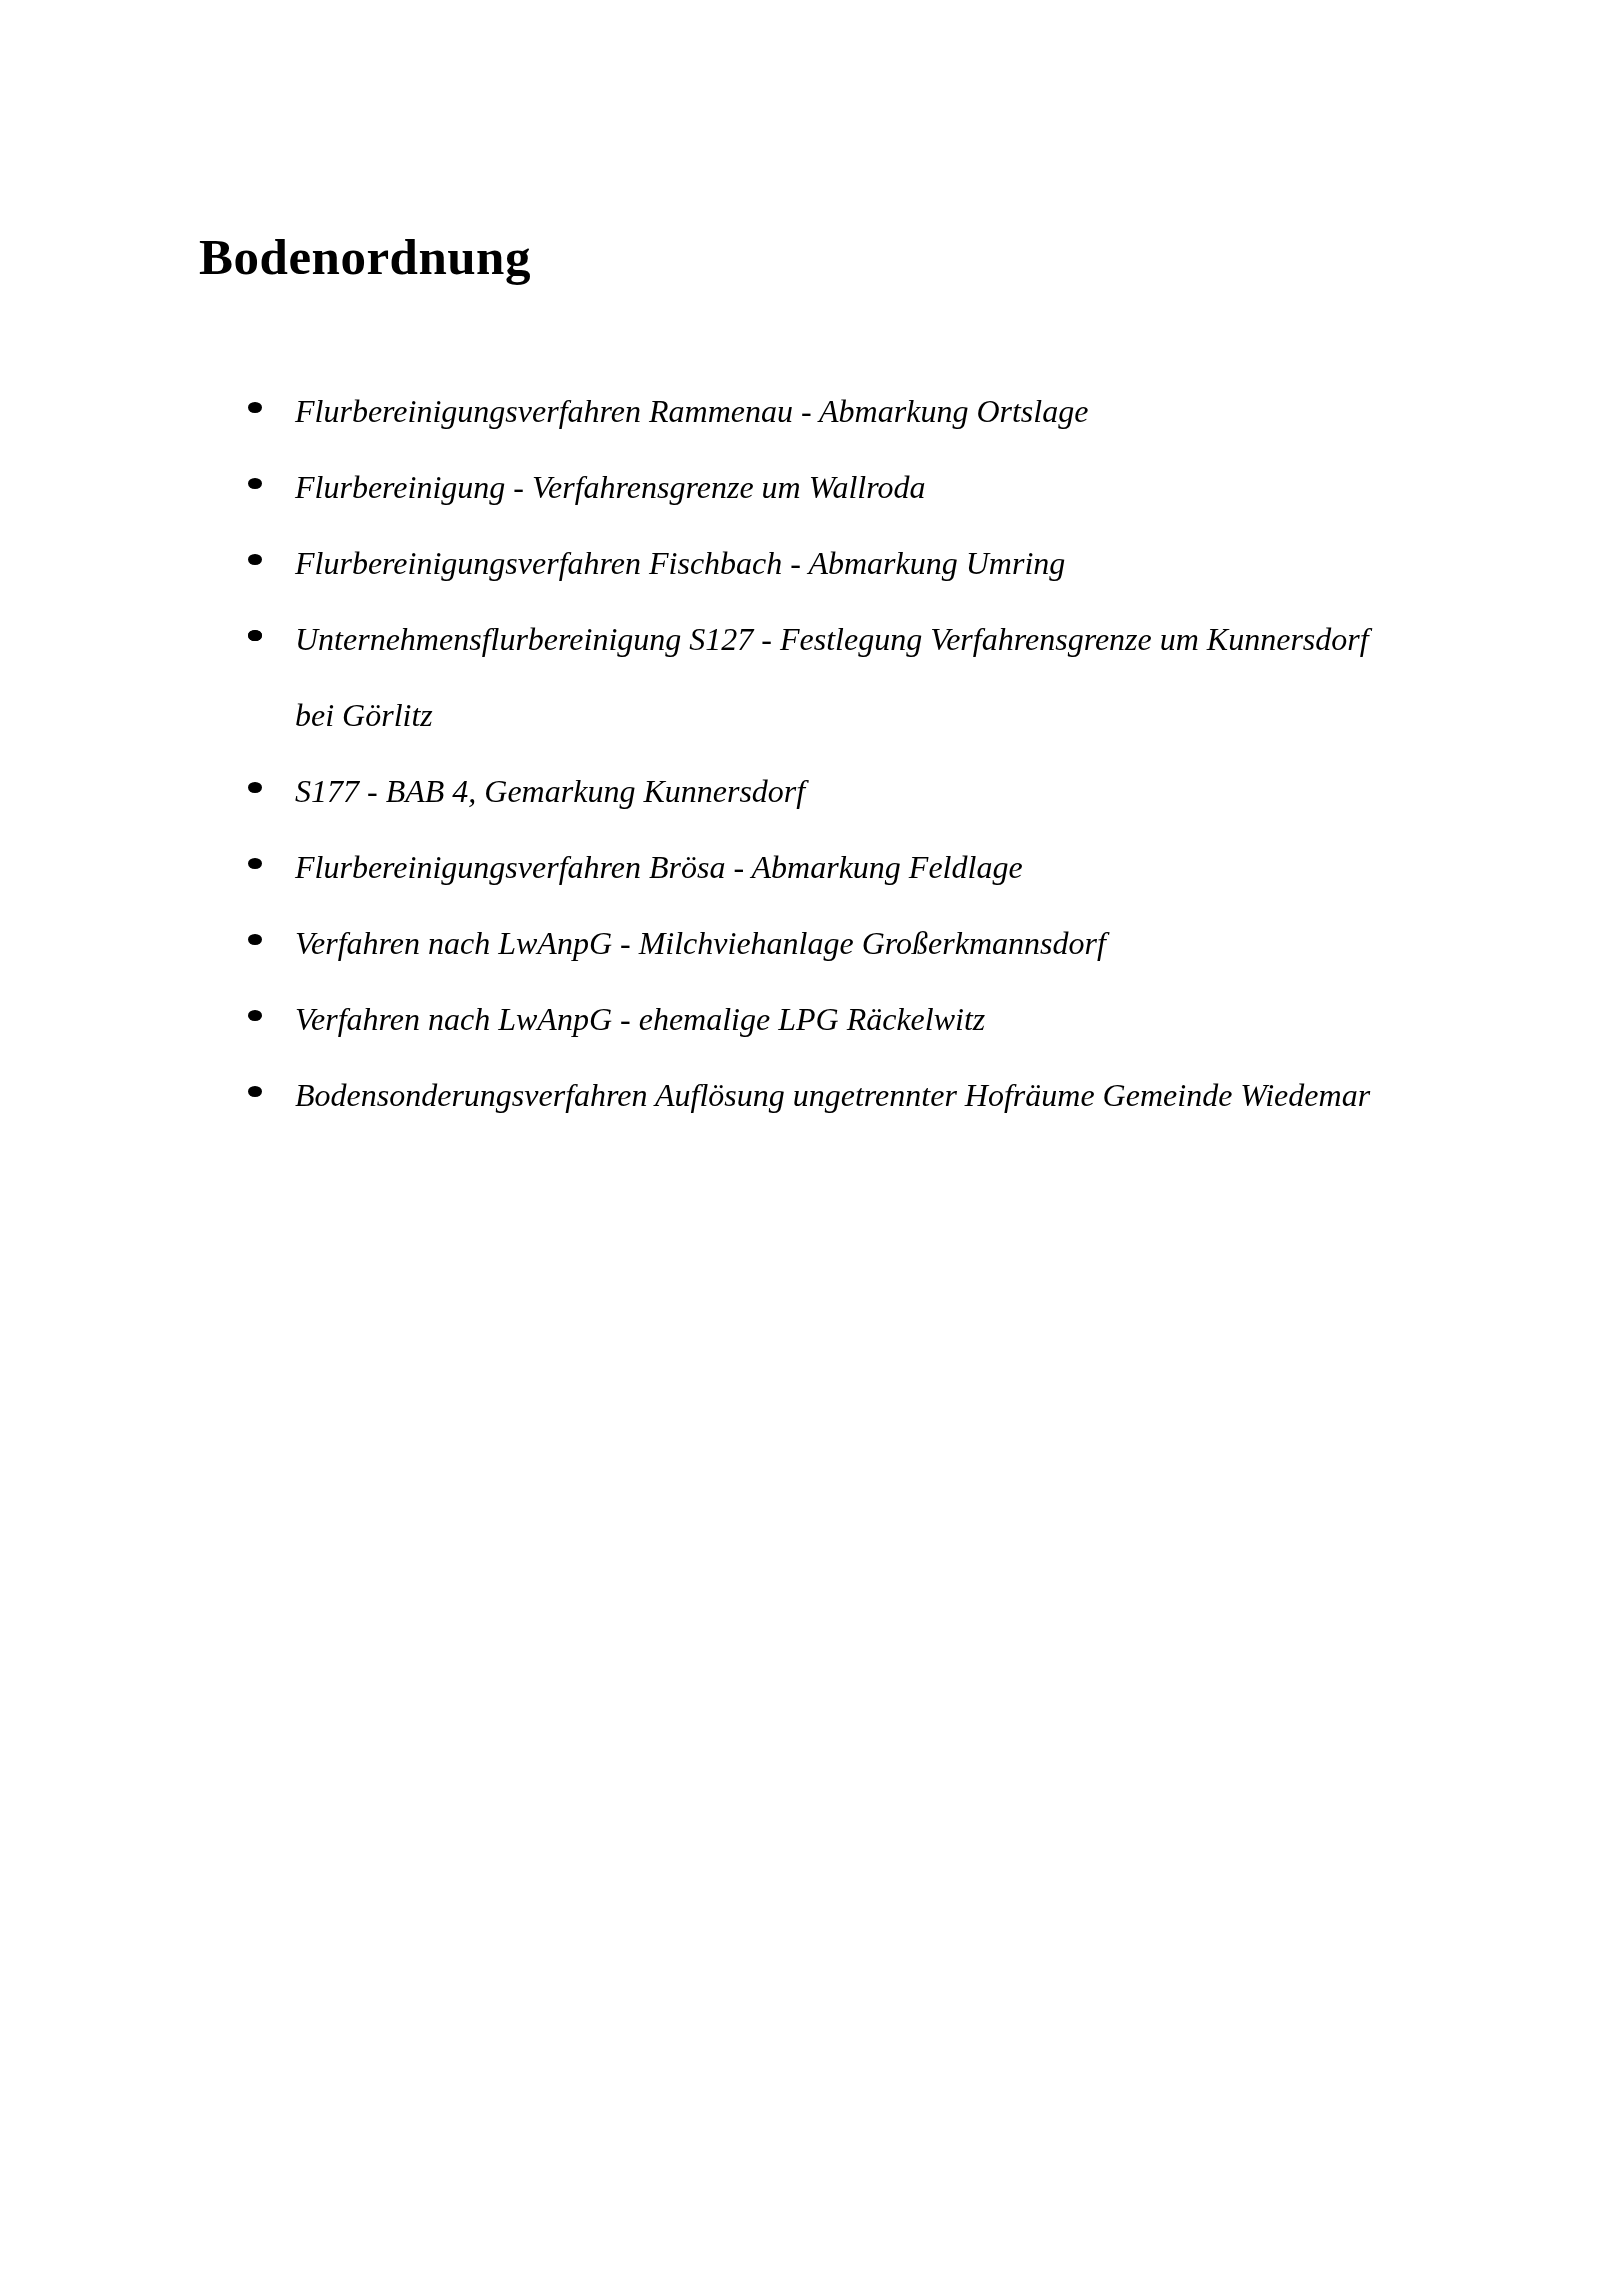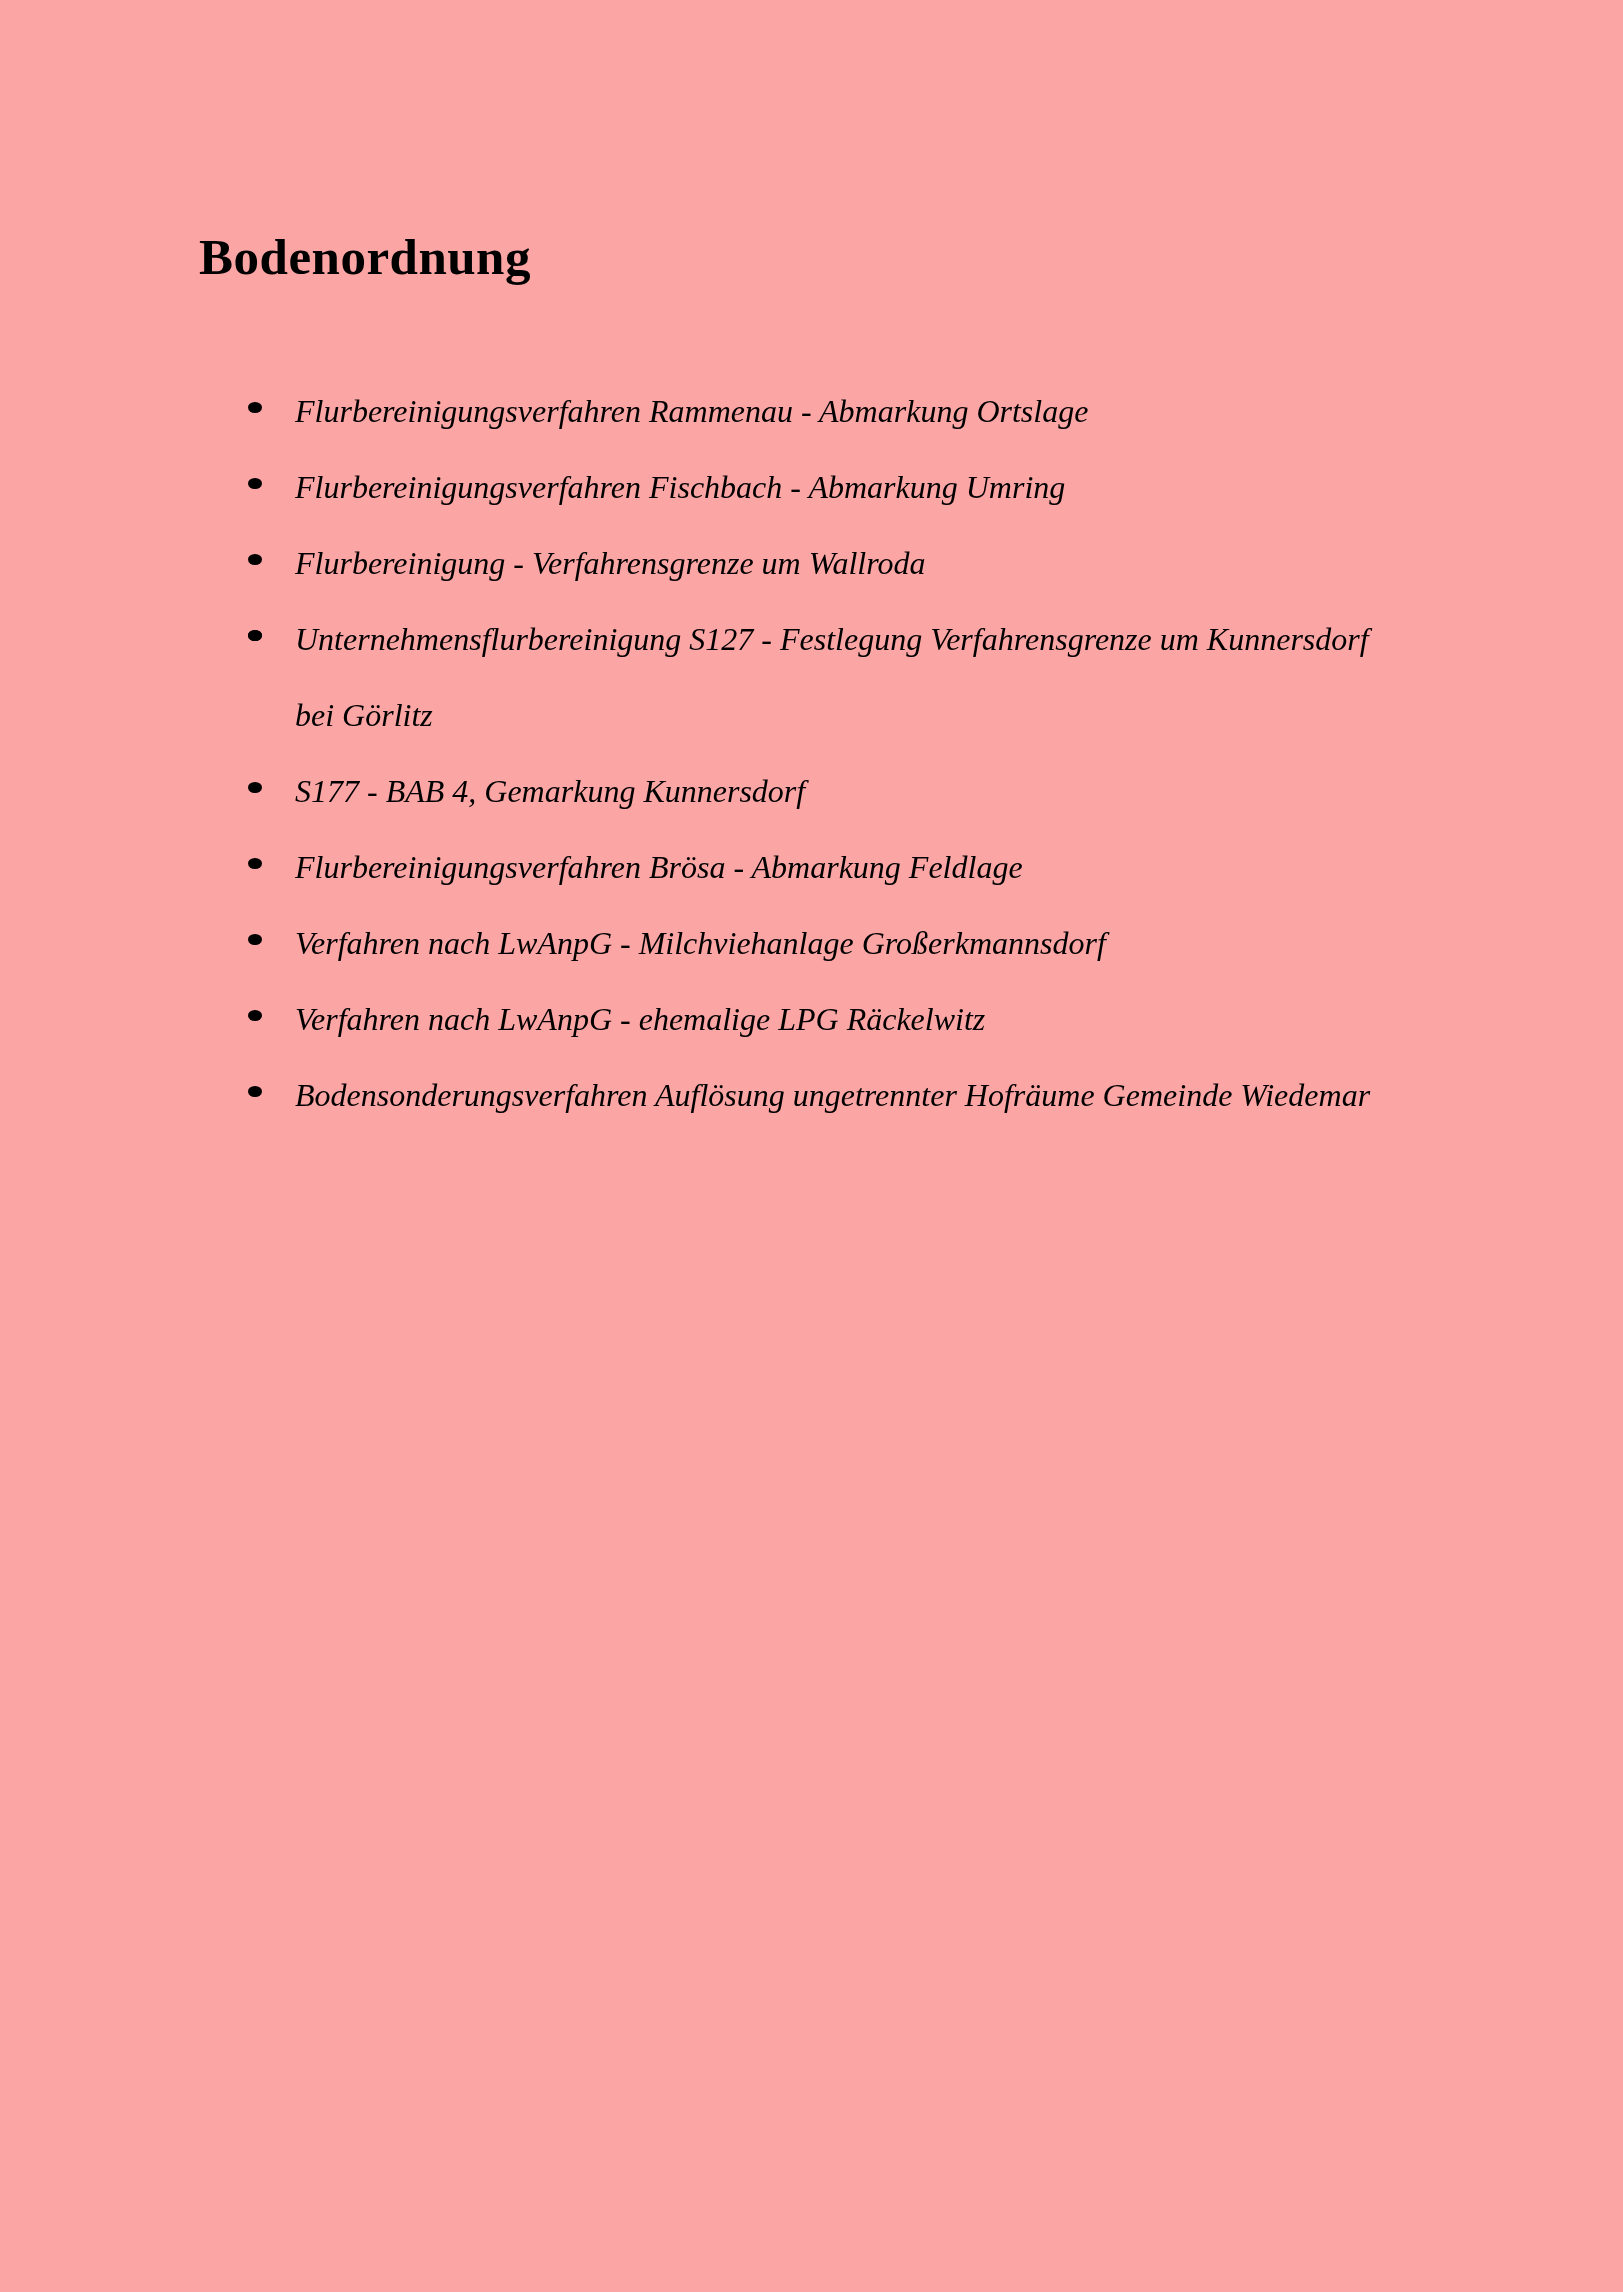--- a/index.html
+++ b/index.html
@@ -4,21 +4,21 @@
 <style>
   html, body {
     margin: 0;
     padding: 0;
     background: #e0e0e0;
   }
   .page {
     position: relative;
     width: 1623px;
     height: 2293px;
-    background: #fca5a5;
+    background: #ffffff;
     font-family: "Liberation Serif", "DejaVu Serif", serif;
     color: #000000;
     overflow: hidden;
     margin: 0 auto;
   }
   .doc-title {
     position: absolute;
     left: 199px;
     top: 228px;
     margin: 0;
@@ -69,26 +69,26 @@
 
   <ul class="topic-list">
 
     <li>
       <span class="bullet"></span>
       <span class="txt">Flurbereinigungsverfahren Rammenau - Abmarkung Ortslage</span>
     </li>
 
     <li>
       <span class="bullet"></span>
-      <span class="txt">Flurbereinigungsverfahren Fischbach - Abmarkung Umring</span>
+      <span class="txt">Flurbereinigung - Verfahrensgrenze um Wallroda</span>
     </li>
 
     <li>
       <span class="bullet"></span>
-      <span class="txt">Flurbereinigung - Verfahrensgrenze um Wallroda</span>
+      <span class="txt">Flurbereinigungsverfahren Fischbach - Abmarkung Umring</span>
     </li>
 
     <li>
       <span class="bullet"></span>
     </li>
 
     <li>
       <span class="bullet"></span>
       <span class="txt">Unternehmensflurbereinigung S127 - Festlegung Verfahrensgrenze um Kunnersdorf</span>
       <span class="txt line2">bei Görlitz</span>

